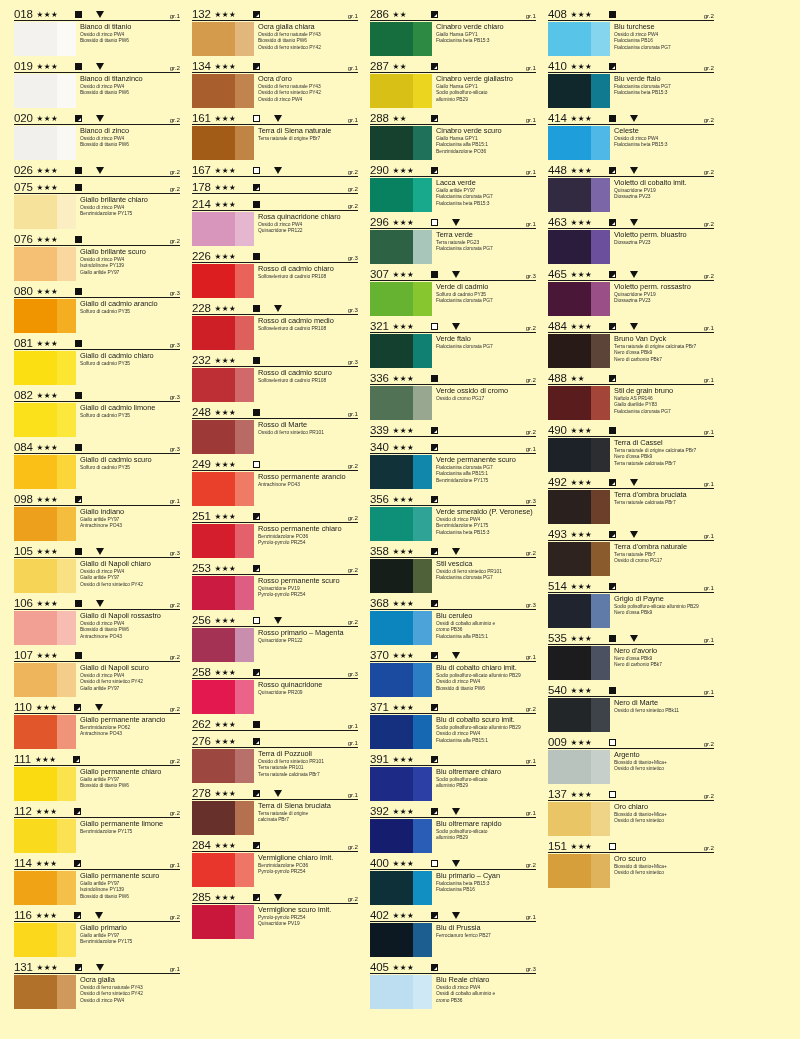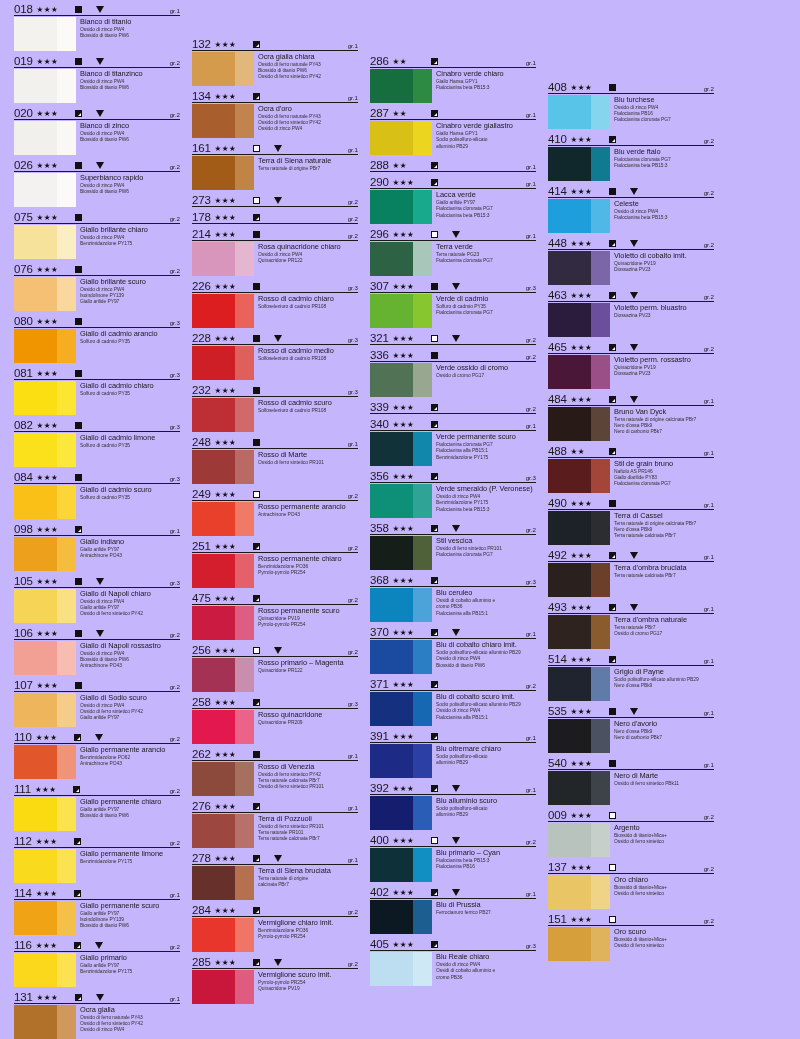--- a/index.html
+++ b/index.html
@@ -8,22 +8,21 @@
     width: 800px; height: 1039px;
     background: #ffffff;
     font-family: "Liberation Sans", sans-serif;
   }
   #sheet {
     position: relative;
     width: 800px; height: 1039px;
     padding: 6px 8px 4px 8px;
     display: flex;
     gap: 0px;
-    background: #c4b5fd;
-    align-items: center;
+    background: #fef9c3;
   }
   .col {
     width: 178px;
     margin-right: 0px;
     padding: 0 6px;
     flex: 0 0 178px;
   }
   .swatch-entry {
     position: relative;
     margin-bottom: 2px;
@@ -206,31 +205,20 @@
       <div class="swatch-entry">
         <div class="sw-head">
           <div class="sw-code">026</div>
           <div class="sw-marks">
             <div class="stars">★★★</div>
             <div class="opacity-box op-full"></div>
             <div class="tri"></div>
           </div>
           <div class="sw-gr">gr.2</div>
         </div>
-        <div class="sw-body">
-          <div class="patch">
-            <div class="mass" style="background: rgb(243, 242, 240);"></div>
-            <div class="tint" style="background: rgb(251, 250, 248);"></div>
-          </div>
-          <div class="sw-text">
-            <div class="sw-name">Superbianco rapido</div>
-            <div class="pig">Ossido di zinco PW4</div>
-            <div class="pig">Biossido di titanio PW6</div>
-          </div>
-        </div>
       </div>
       <div class="swatch-entry">
         <div class="sw-head">
           <div class="sw-code">075</div>
           <div class="sw-marks">
             <div class="stars">★★★</div>
             <div class="opacity-box op-full"></div>
             <div class="tri hidden"></div>
           </div>
           <div class="sw-gr">gr.2</div>
@@ -431,21 +419,21 @@
             <div class="tri hidden"></div>
           </div>
           <div class="sw-gr">gr.2</div>
         </div>
         <div class="sw-body">
           <div class="patch">
             <div class="mass" style="background: rgb(238, 181, 92);"></div>
             <div class="tint" style="background: rgb(245, 205, 139);"></div>
           </div>
           <div class="sw-text">
-            <div class="sw-name">Giallo di Sodio scuro</div>
+            <div class="sw-name">Giallo di Napoli scuro</div>
             <div class="pig">Ossido di zinco PW4</div>
             <div class="pig">Ossido di ferro sintetico PY42</div>
             <div class="pig">Giallo arilide PY97</div>
           </div>
         </div>
       </div>
       <div class="swatch-entry">
         <div class="sw-head">
           <div class="sw-code">110</div>
           <div class="sw-marks">
@@ -642,21 +630,21 @@
             <div class="tint" style="background: rgb(192, 133, 68);"></div>
           </div>
           <div class="sw-text">
             <div class="sw-name">Terra di Siena naturale</div>
             <div class="pig">Terra naturale di origine PBr7</div>
           </div>
         </div>
       </div>
       <div class="swatch-entry">
         <div class="sw-head">
-          <div class="sw-code">273</div>
+          <div class="sw-code">167</div>
           <div class="sw-marks">
             <div class="stars">★★★</div>
             <div class="opacity-box op-empty"></div>
             <div class="tri"></div>
           </div>
           <div class="sw-gr">gr.2</div>
         </div>
       </div>
       <div class="swatch-entry">
         <div class="sw-head">
@@ -813,21 +801,21 @@
           </div>
           <div class="sw-text">
             <div class="sw-name">Rosso permanente chiaro</div>
             <div class="pig">Benzimidazolone PO36</div>
             <div class="pig">Pyrrolo-pyrrolo PR254</div>
           </div>
         </div>
       </div>
       <div class="swatch-entry">
         <div class="sw-head">
-          <div class="sw-code">475</div>
+          <div class="sw-code">253</div>
           <div class="sw-marks">
             <div class="stars">★★★</div>
             <div class="opacity-box op-half"></div>
             <div class="tri hidden"></div>
           </div>
           <div class="sw-gr">gr.2</div>
         </div>
         <div class="sw-body">
           <div class="patch">
             <div class="mass" style="background: rgb(204, 27, 64);"></div>
@@ -884,32 +872,20 @@
       </div>
       <div class="swatch-entry">
         <div class="sw-head">
           <div class="sw-code">262</div>
           <div class="sw-marks">
             <div class="stars">★★★</div>
             <div class="opacity-box op-full"></div>
             <div class="tri hidden"></div>
           </div>
           <div class="sw-gr">gr.1</div>
-        </div>
-        <div class="sw-body">
-          <div class="patch">
-            <div class="mass" style="background: rgb(139, 74, 60);"></div>
-            <div class="tint" style="background: rgb(165, 112, 94);"></div>
-          </div>
-          <div class="sw-text">
-            <div class="sw-name">Rosso di Venezia</div>
-            <div class="pig">Ossido di ferro sintetico PY42</div>
-            <div class="pig">Terra naturale calcinata PBr7</div>
-            <div class="pig">Ossido di ferro sintetico PR101</div>
-          </div>
         </div>
       </div>
       <div class="swatch-entry">
         <div class="sw-head">
           <div class="sw-code">276</div>
           <div class="sw-marks">
             <div class="stars">★★★</div>
             <div class="opacity-box op-half"></div>
             <div class="tri hidden"></div>
           </div>
@@ -1044,20 +1020,32 @@
       <div class="swatch-entry">
         <div class="sw-head">
           <div class="sw-code">288</div>
           <div class="sw-marks">
             <div class="stars">★★</div>
             <div class="opacity-box op-half"></div>
             <div class="tri hidden"></div>
           </div>
           <div class="sw-gr">gr.1</div>
         </div>
+        <div class="sw-body">
+          <div class="patch">
+            <div class="mass" style="background: rgb(22, 65, 46);"></div>
+            <div class="tint" style="background: rgb(31, 113, 89);"></div>
+          </div>
+          <div class="sw-text">
+            <div class="sw-name">Cinabro verde scuro</div>
+            <div class="pig">Giallo Hansa GPY1</div>
+            <div class="pig">Ftalocianina alfa PB15:1</div>
+            <div class="pig">Benzimidazolone PO36</div>
+          </div>
+        </div>
       </div>
       <div class="swatch-entry">
         <div class="sw-head">
           <div class="sw-code">290</div>
           <div class="sw-marks">
             <div class="stars">★★★</div>
             <div class="opacity-box op-half"></div>
             <div class="tri hidden"></div>
           </div>
           <div class="sw-gr">gr.1</div>
@@ -1122,20 +1110,30 @@
       <div class="swatch-entry">
         <div class="sw-head">
           <div class="sw-code">321</div>
           <div class="sw-marks">
             <div class="stars">★★★</div>
             <div class="opacity-box op-empty"></div>
             <div class="tri"></div>
           </div>
           <div class="sw-gr">gr.2</div>
         </div>
+        <div class="sw-body">
+          <div class="patch">
+            <div class="mass" style="background: rgb(19, 64, 47);"></div>
+            <div class="tint" style="background: rgb(16, 128, 114);"></div>
+          </div>
+          <div class="sw-text">
+            <div class="sw-name">Verde ftalo</div>
+            <div class="pig">Ftalocianina clorurata PG7</div>
+          </div>
+        </div>
       </div>
       <div class="swatch-entry">
         <div class="sw-head">
           <div class="sw-code">336</div>
           <div class="sw-marks">
             <div class="stars">★★★</div>
             <div class="opacity-box op-full"></div>
             <div class="tri hidden"></div>
           </div>
           <div class="sw-gr">gr.2</div>
@@ -1330,21 +1328,21 @@
             <div class="tri"></div>
           </div>
           <div class="sw-gr">gr.1</div>
         </div>
         <div class="sw-body">
           <div class="patch">
             <div class="mass" style="background: rgb(21, 29, 111);"></div>
             <div class="tint" style="background: rgb(42, 93, 181);"></div>
           </div>
           <div class="sw-text">
-            <div class="sw-name">Blu alluminio scuro</div>
+            <div class="sw-name">Blu oltremare rapido</div>
             <div class="pig">Sodio polisolfuro-silicato</div>
             <div class="pig">alluminio PB29</div>
           </div>
         </div>
       </div>
       <div class="swatch-entry">
         <div class="sw-head">
           <div class="sw-code">400</div>
           <div class="sw-marks">
             <div class="stars">★★★</div>

